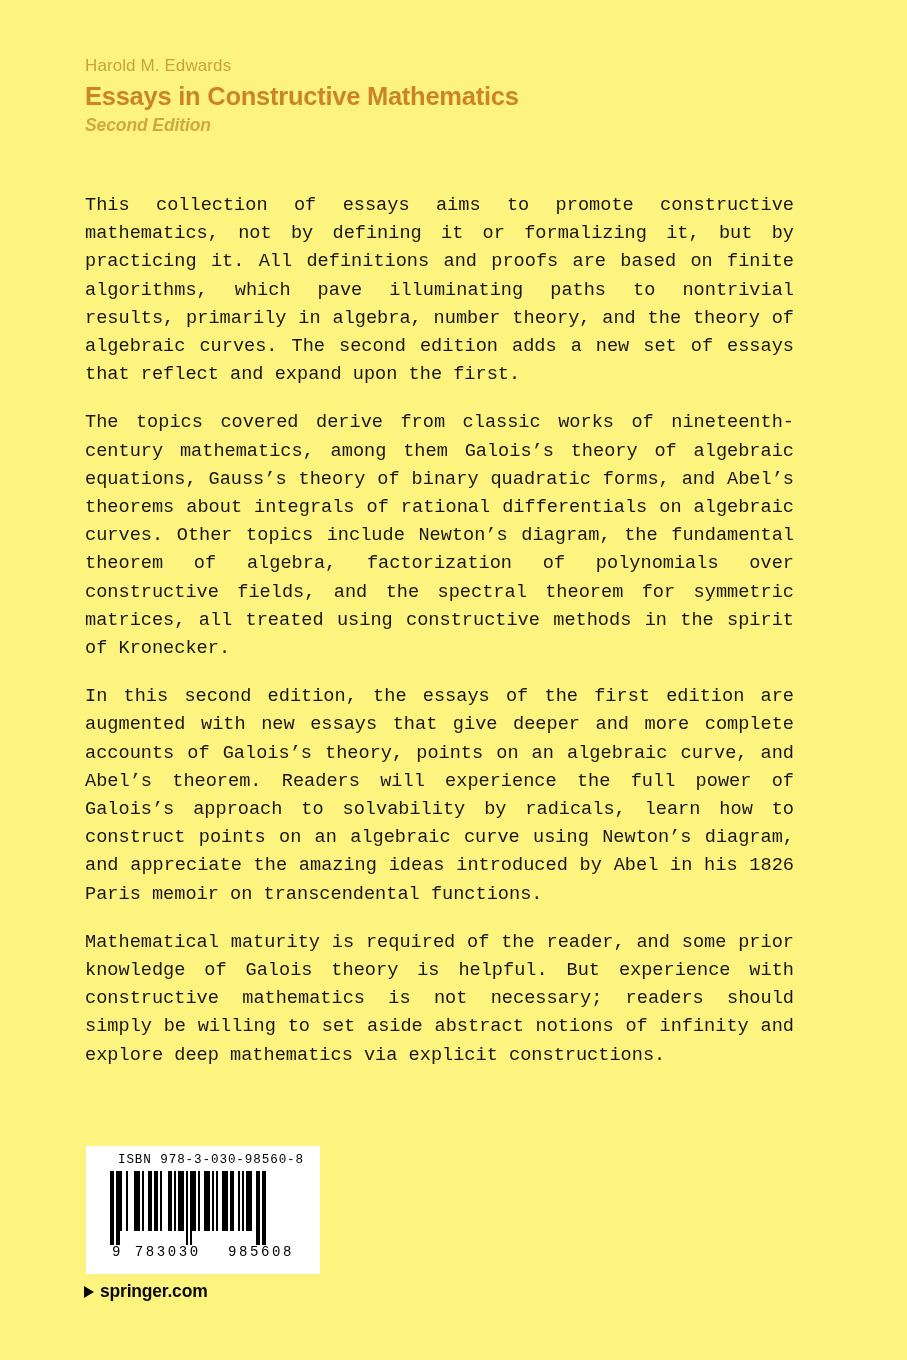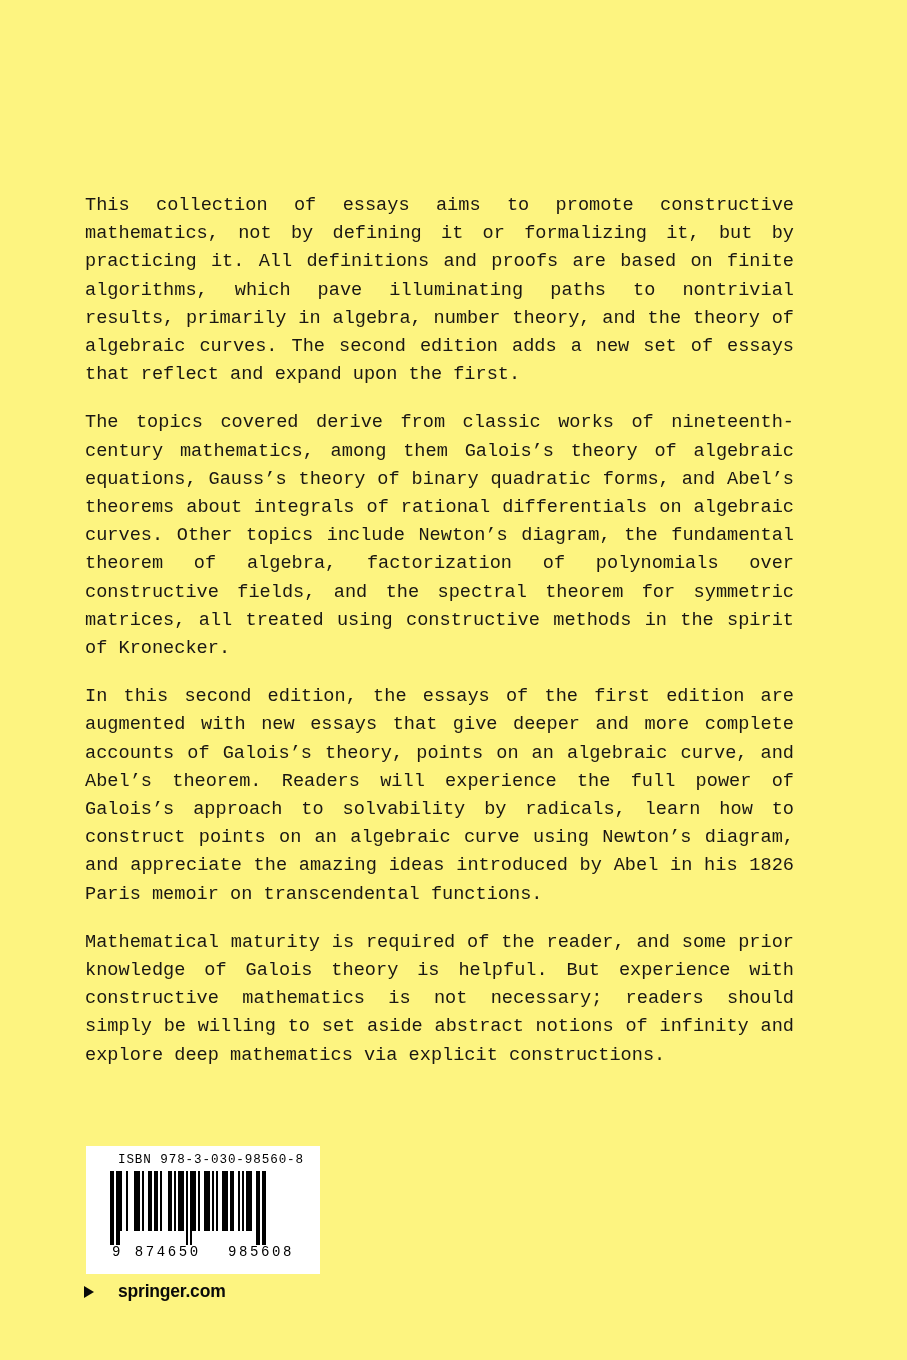--- a/index.html
+++ b/index.html
@@ -137,21 +137,21 @@
   .ean-digits .grp.mid { letter-spacing: 2.6px; padding-left: 7px; }
   .ean-digits .grp.right { letter-spacing: 2.6px; padding-right: 2px; margin-left: 20px; }
 
   
   .springer {
     position: absolute;
     left: 84px;
     top: 1283px;
     display: flex;
     align-items: center;
-    gap: 24px;
+    gap: 6px;
   }
   .springer-tri {
     width: 0;
     height: 0;
     border-left: 10px solid #0A0A0A;
     border-top: 6.5px solid transparent;
     border-bottom: 6.5px solid transparent;
     display: block;
   }
   .springer-text {
@@ -161,20 +161,25 @@
     letter-spacing: -0.2px;
     color: #0A0A0A;
     line-height: 1;
   }
 </style>
 </head>
 <body>
 
 <div class="cover">
 
+  <div class="header">
+    <div class="author-line">Harold M. Edwards</div>
+    <div class="book-title">Essays in Constructive Mathematics</div>
+    <div class="edition-line">Second Edition</div>
+  </div>
 
   <div class="blurb">
     <p>This collection of essays aims to promote constructive mathematics, not by defining it or formalizing it, but by practicing it. All definitions and proofs are based on finite algorithms, which pave illuminating paths to nontrivial results, primarily in algebra, number theory, and the theory of algebraic curves. The second edition adds a new set of essays that reflect and expand upon the first.</p>
     <p>The topics covered derive from classic works of nineteenth-century mathematics, among them Galois’s theory of algebraic equations, Gauss’s theory of binary quadratic forms, and Abel’s theorems about integrals of rational differentials on algebraic curves. Other topics include Newton’s diagram, the fundamental theorem of algebra, factorization of polynomials over constructive fields, and the spectral theorem for symmetric matrices, all treated using constructive methods in the spirit of Kronecker.</p>
     <p>In this second edition, the essays of the first edition are augmented with new essays that give deeper and more complete accounts of Galois’s theory, points on an algebraic curve, and Abel’s theorem. Readers will experience the full power of Galois’s approach to solvability by radicals, learn how to construct points on an algebraic curve using Newton’s diagram, and appreciate the amazing ideas introduced by Abel in his 1826 Paris memoir on transcendental functions.</p>
     <p>Mathematical maturity is required of the reader, and some prior knowledge of Galois theory is helpful. But experience with constructive mathematics is not necessary; readers should simply be willing to set aside abstract notions of infinity and explore deep mathematics via explicit constructions.</p>
   </div>
 
   <div class="barcode-box">
     <div class="isbn-text">ISBN 978-3-030-98560-8</div>
@@ -226,21 +231,21 @@
           <span style="width: 2px; height: 60px; background: transparent;"></span>
           <span style="width: 6px; height: 60px; background: rgb(0, 0, 0);"></span>
           <span style="width: 4px; height: 60px; background: transparent;"></span>
           <span style="width: 4px; height: 74px; background: rgb(0, 0, 0);"></span>
           <span style="width: 2px; height: 74px; background: transparent;"></span>
           <span style="width: 4px; height: 74px; background: rgb(0, 0, 0);"></span>
         </div>
     </div>
     <div class="ean-digits">
       <span class="grp left-pad">9</span>
-      <span class="grp mid">874650</span>
+      <span class="grp mid">783030</span>
       <span class="grp right">985608</span>
     </div>
   </div>
 
   <div class="springer">
     <span class="springer-tri"></span>
     <span class="springer-text">springer.com</span>
   </div>
 
 </div>

